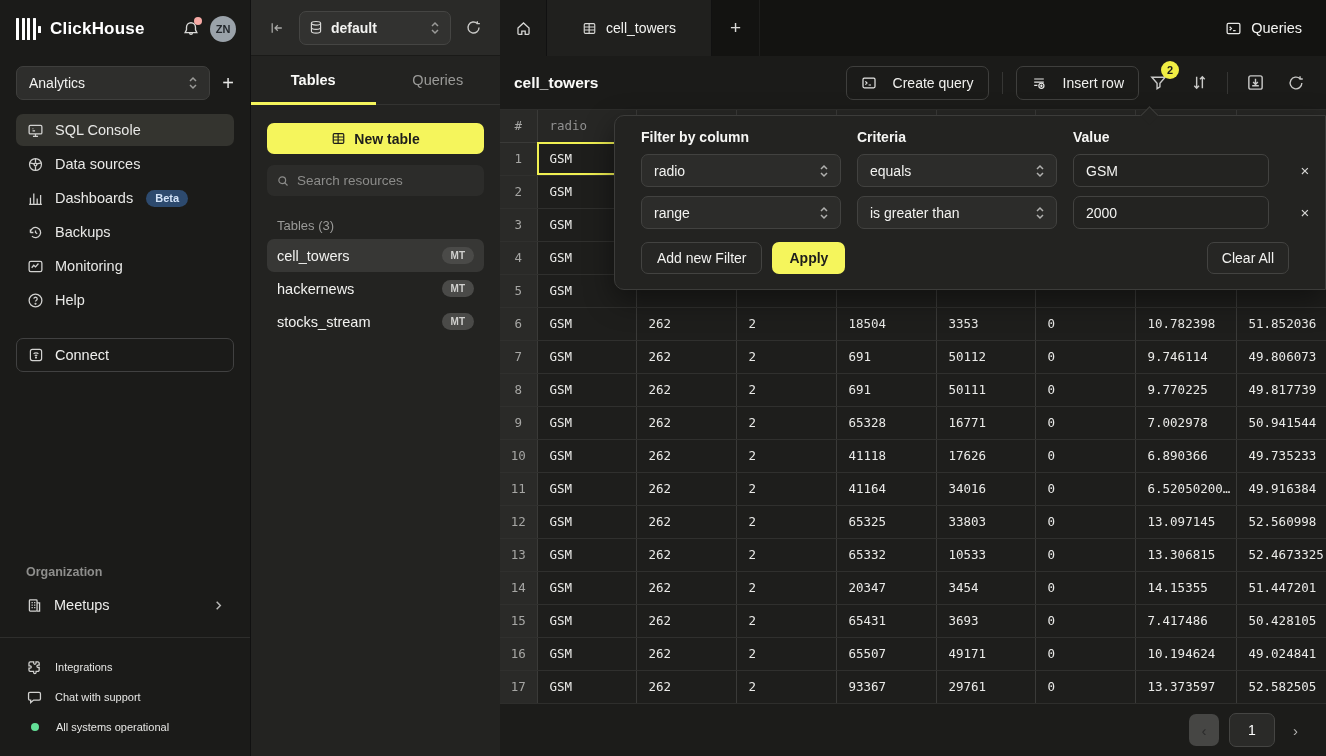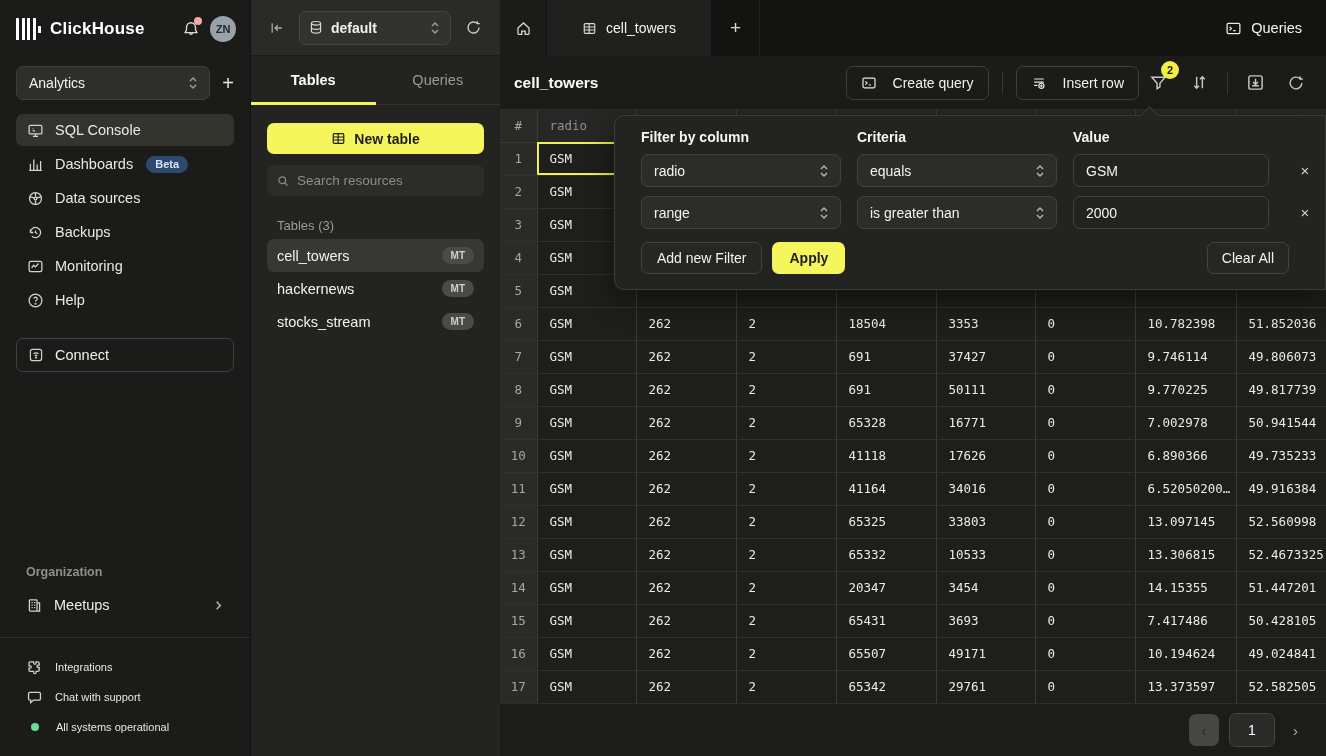--- a/index.html
+++ b/index.html
@@ -162,35 +162,35 @@
               <rect x="2.5" y="4" width="15" height="10" rx="1.5"></rect>
               <path d="M10 14v3M7 17h6"></path>
               <path d="M6.5 8h1M6.5 10.5h3" stroke-width="1.3"></path>
             </svg>
           </span>
         <span>SQL Console</span>
       </div>
       <div class="nav-item">
         <span class="nicon">
             <svg width="17" height="17" viewBox="0 0 20 20" fill="none" stroke="currentColor" stroke-width="1.5">
-              <path d="M4 17V9M8 17V4M12 17v-7M16 17V6M2.5 17h15"></path>
-            </svg>
-          </span>
-        <span>Dashboards</span>
-        <span class="badge-beta">Beta</span>
-      </div>
-      <div class="nav-item">
-        <span class="nicon">
-            <svg width="17" height="17" viewBox="0 0 20 20" fill="none" stroke="currentColor" stroke-width="1.5">
               <circle cx="10" cy="10" r="7"></circle>
               <circle cx="10" cy="10" r="1.6"></circle>
               <path d="M10 3v5M10 12v5M3.2 8l5.2 1.4M16.8 8l-5.2 1.4"></path>
             </svg>
           </span>
         <span>Data sources</span>
+      </div>
+      <div class="nav-item">
+        <span class="nicon">
+            <svg width="17" height="17" viewBox="0 0 20 20" fill="none" stroke="currentColor" stroke-width="1.5">
+              <path d="M4 17V9M8 17V4M12 17v-7M16 17V6M2.5 17h15"></path>
+            </svg>
+          </span>
+        <span>Dashboards</span>
+        <span class="badge-beta">Beta</span>
       </div>
       <div class="nav-item">
         <span class="nicon">
             <svg width="17" height="17" viewBox="0 0 20 20" fill="none" stroke="currentColor" stroke-width="1.5">
               <path d="M4 10a6 6 0 1 1 1.8 4.3"></path>
               <path d="M4 10V6.5M4 10h3.5"></path>
               <path d="M10 7.5V10l2 1.5"></path>
             </svg>
           </span>
         <span>Backups</span>
@@ -487,21 +487,21 @@
               <td>0</td>
               <td>10.782398</td>
               <td>51.852036</td>
             </tr>
             <tr>
               <td class="gutter">7</td>
               <td>GSM</td>
               <td>262</td>
               <td>2</td>
               <td>691</td>
-              <td>37427</td>
+              <td>50112</td>
               <td>0</td>
               <td>9.746114</td>
               <td>49.806073</td>
             </tr>
             <tr>
               <td class="gutter">8</td>
               <td>GSM</td>
               <td>262</td>
               <td>2</td>
               <td>691</td>
@@ -596,21 +596,21 @@
               <td>49171</td>
               <td>0</td>
               <td>10.194624</td>
               <td>49.024841</td>
             </tr>
             <tr>
               <td class="gutter">17</td>
               <td>GSM</td>
               <td>262</td>
               <td>2</td>
-              <td>65342</td>
+              <td>93367</td>
               <td>29761</td>
               <td>0</td>
               <td>13.373597</td>
               <td>52.582505</td>
             </tr>
           </tbody>
       </table>
     </div>
 
     <div class="pagebar">

